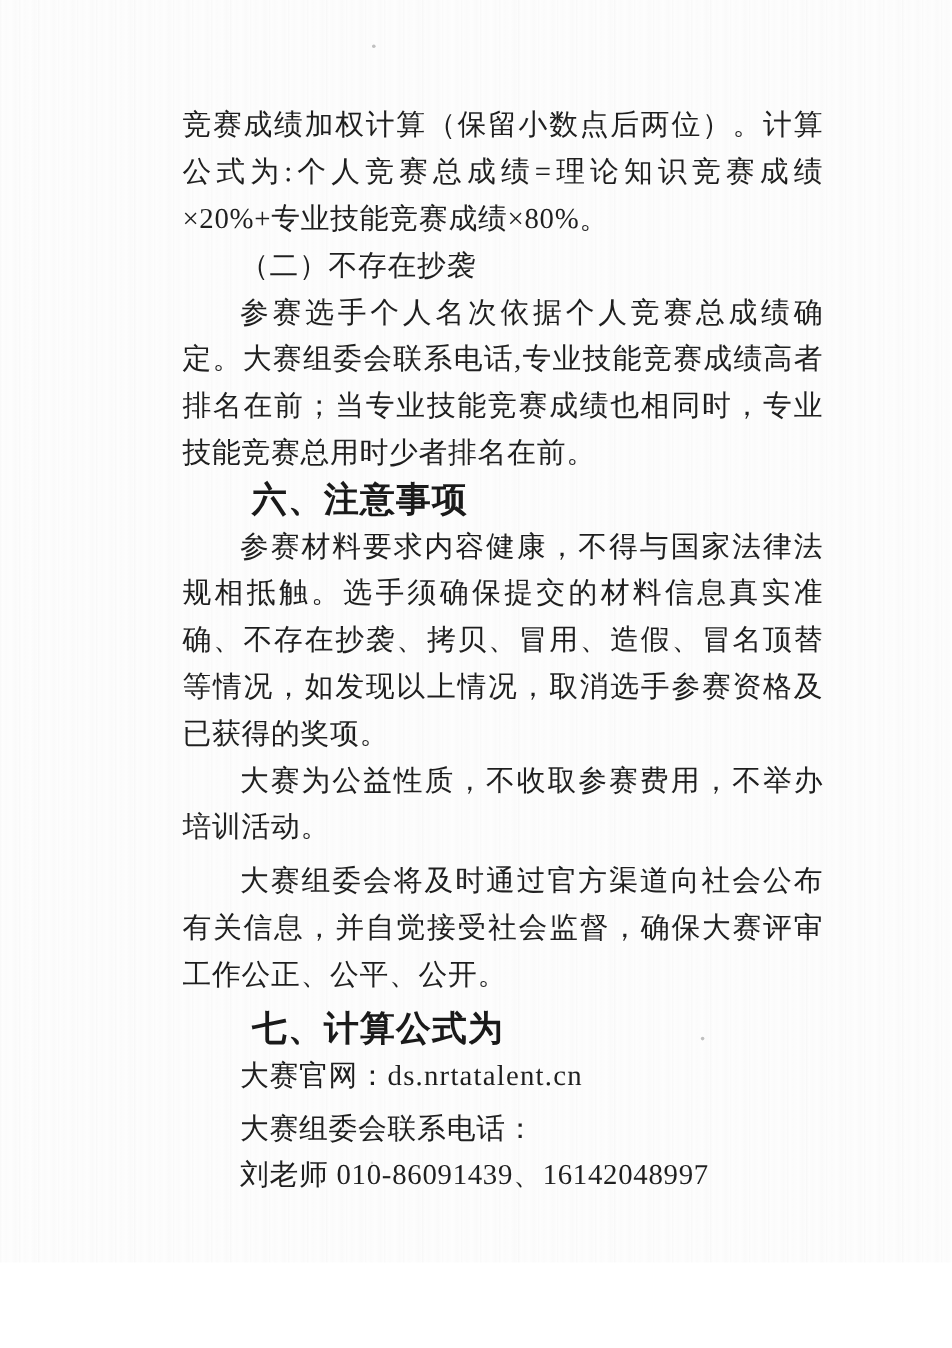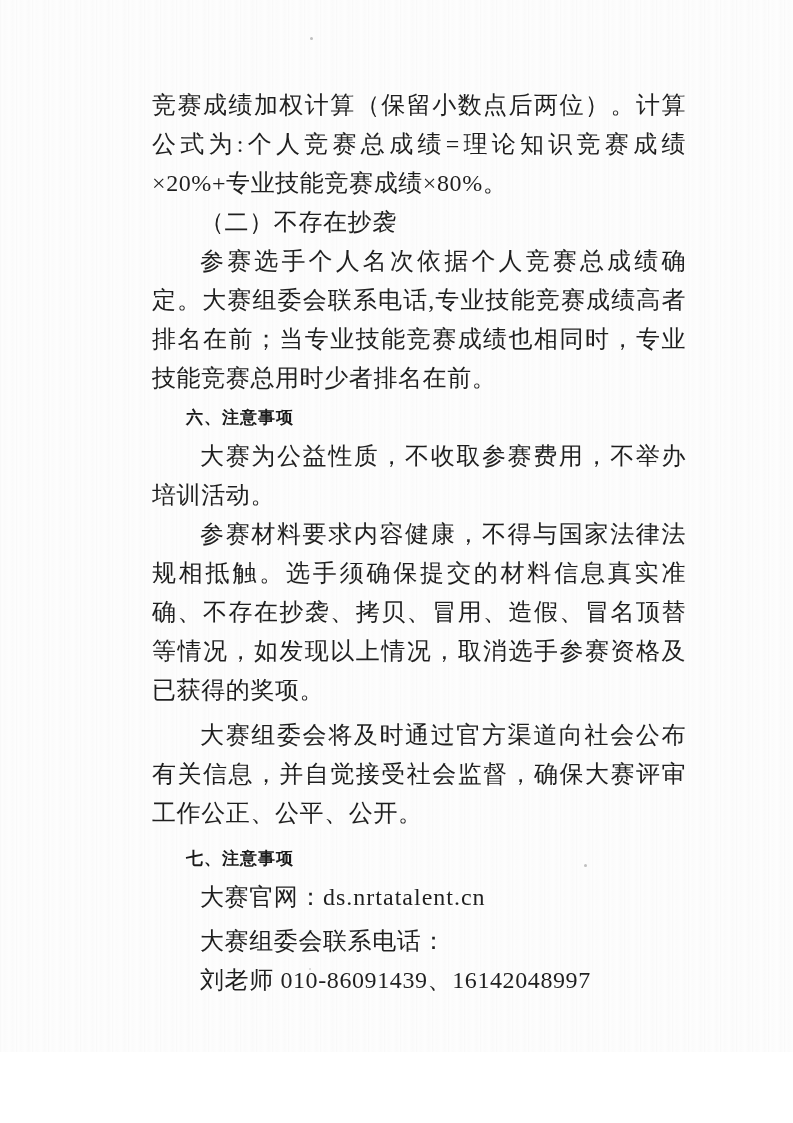--- a/index.html
+++ b/index.html
@@ -48,21 +48,21 @@
   }
   .doc .subheading {
     text-indent: 2em;
     text-align: left;
     font-weight: 500;
   }
   .doc h2.heading {
     margin: 0;
     font-family: "Liberation Sans", "DejaVu Sans", sans-serif;
     font-weight: 700;
-    font-size: 17px;
+    font-size: 29px;
     line-height: 39px;
     letter-spacing: 1px;
     text-indent: 2em;
     text-align: left;
     color: #1a1a1a;
   }
   .sp-before { margin-top: 6px !important; }
   .sp-before-sm { margin-top: 5px !important; }
   .url { letter-spacing: 1px; }
   
@@ -84,27 +84,27 @@
 <div class="doc">
 
   <p class="no-indent">竞赛成绩加权计算（保留小数点后两位）。计算公式为:个人竞赛总成绩=理论知识竞赛成绩×20%+专业技能竞赛成绩×80%。</p>
 
   <p class="subheading">（二）不存在抄袭</p>
 
   <p>参赛选手个人名次依据个人竞赛总成绩确定。大赛组委会联系电话,专业技能竞赛成绩高者排名在前；当专业技能竞赛成绩也相同时，专业技能竞赛总用时少者排名在前。</p>
 
   <h2 class="heading">六、注意事项</h2>
 
+  <p>参赛材料要求内容健康，不得与国家法律法规相抵触。选手须确保提交的材料信息真实准确、不存在抄袭、拷贝、冒用、造假、冒名顶替等情况，如发现以上情况，取消选手参赛资格及已获得的奖项。</p>
+
   <p>大赛为公益性质，不收取参赛费用，不举办培训活动。</p>
-
-  <p>参赛材料要求内容健康，不得与国家法律法规相抵触。选手须确保提交的材料信息真实准确、不存在抄袭、拷贝、冒用、造假、冒名顶替等情况，如发现以上情况，取消选手参赛资格及已获得的奖项。</p>
 
   <p class="sp-before">大赛组委会将及时通过官方渠道向社会公布有关信息，并自觉接受社会监督，确保大赛评审工作公正、公平、公开。</p>
 
-  <h2 class="heading sp-before">七、注意事项</h2>
+  <h2 class="heading sp-before">七、计算公式为</h2>
 
   <p><span>大赛官网：</span><span class="url">ds.nrtatalent.cn</span></p>
 
   <p class="sp-before-sm">大赛组委会联系电话：</p>
 
   <p>刘老师 010-86091439、16142048997</p>
 
 </div>
 
 <div class="speck s1"></div>

